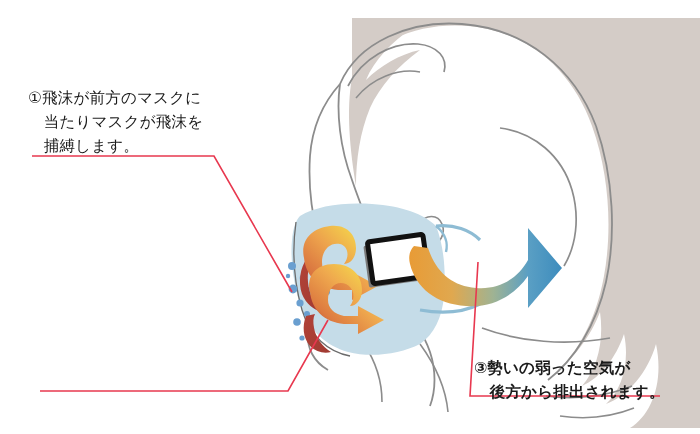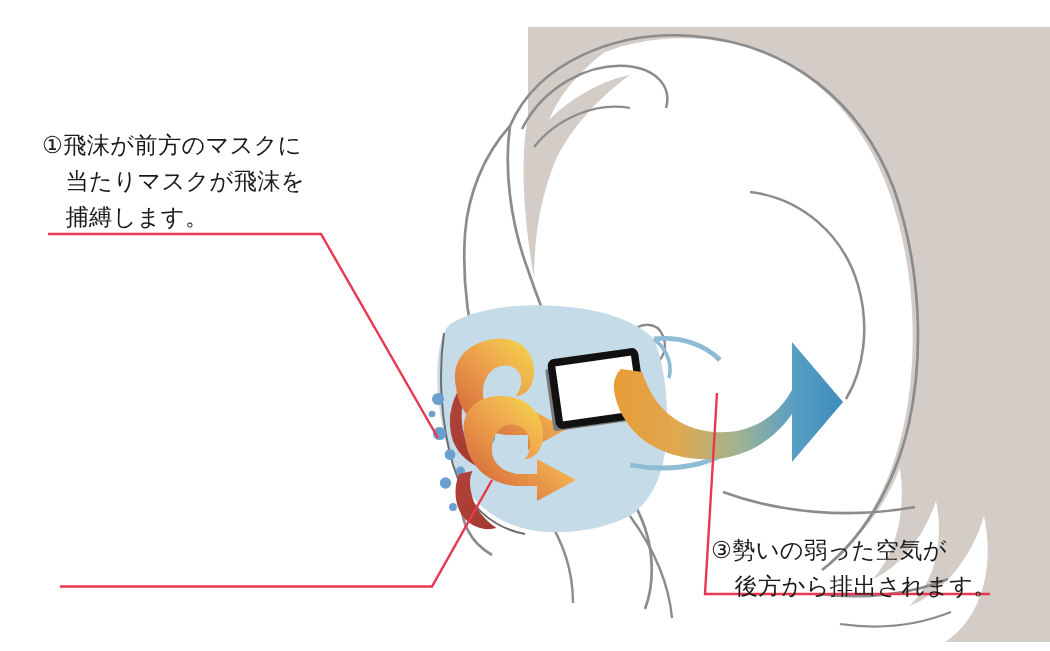--- a/index.html
+++ b/index.html
@@ -29,21 +29,21 @@
   .callout {
     position: absolute;
     color: #1a1a1a;
     font-size: 15.5px;
     line-height: 1.55;
     white-space: pre;
     letter-spacing: 0.2px;
   }
   #callout-1 { left: 28px; top: 86px; }
   #callout-2 { left: 36px; top: 367px; }
-  #callout-3 { left: 474px; top: 356px; }
+  #callout-3 { left: 474px; top: 356px; font-weight: bold; }
 </style>
 </head>
 <body>
 
 <div id="stage">
 
   <svg class="layer" viewBox="0 0 700 434">
     <defs>
       <linearGradient id="gradArrowA" x1="0" y1="1" x2="1" y2="0">
         <stop offset="0%" stop-color="#a83a32"></stop>

